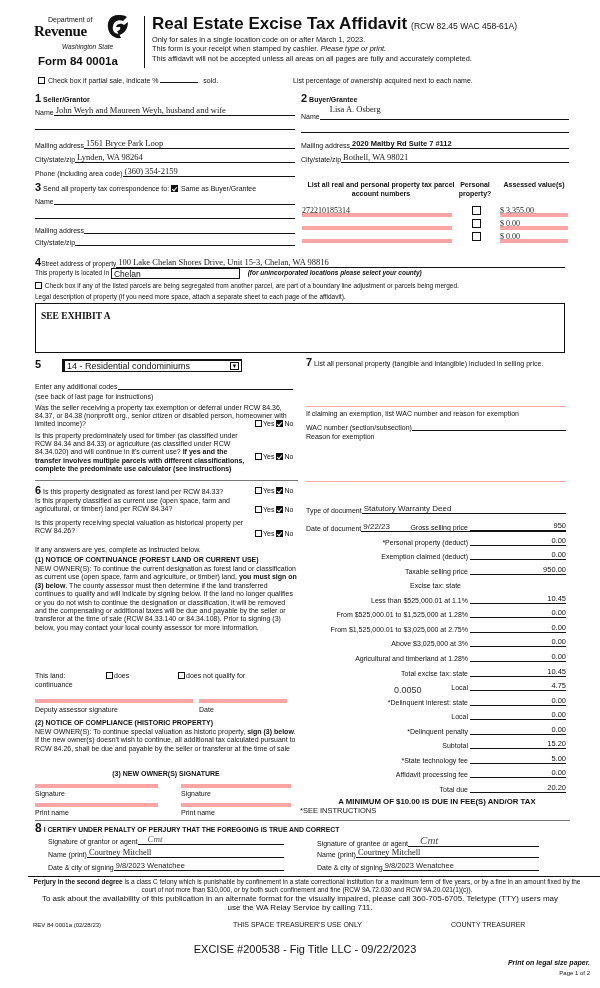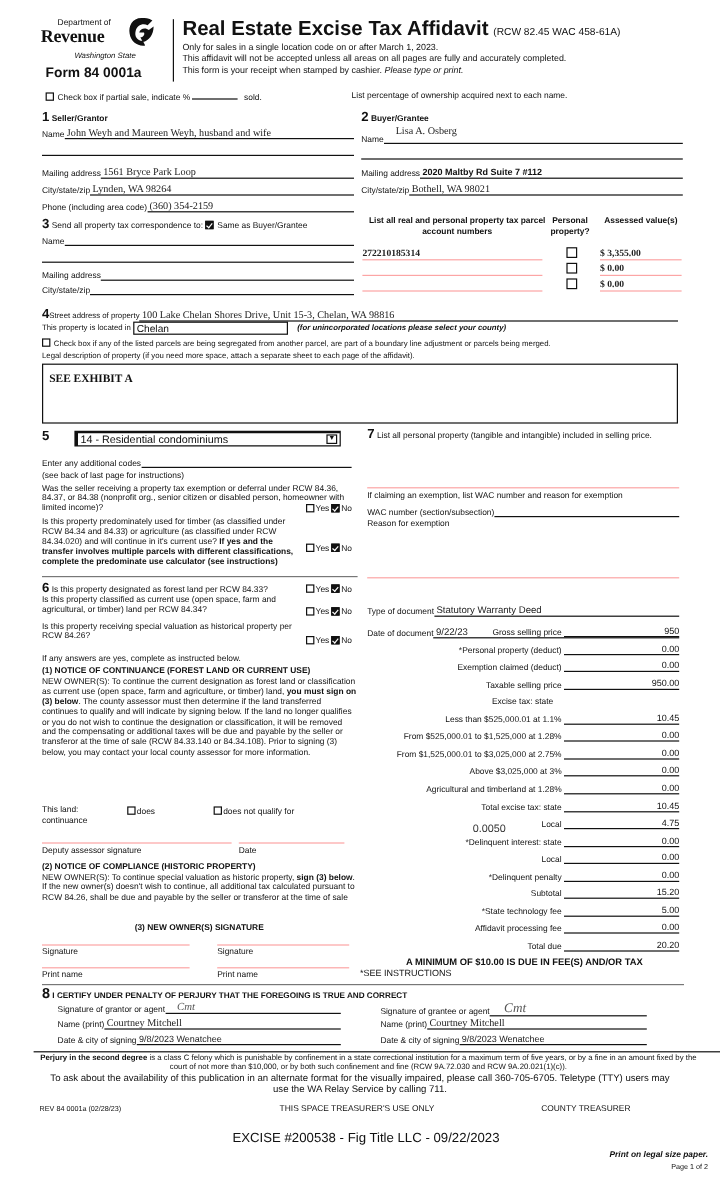--- a/index.html
+++ b/index.html
@@ -2,21 +2,21 @@
 <html><head>
 <meta charset="utf-8">
 <style>
   * { box-sizing: border-box; margin: 0; padding: 0; }
   html, body { width: 600px; height: 988px; background: #fff; overflow: hidden; }
   body { font-family: "Liberation Sans", sans-serif; color: #111; font-size: 7px; position: relative; }
   .abs { position: absolute; }
   .serif { font-family: "Liberation Serif", serif; text-align: center; }
   .fill { font-family: "Liberation Serif", serif; font-size: 8.5px; color: #222; }
   .fill-sans { font-family: "Liberation Sans", sans-serif; font-size: 8px; color: #222; }
-  .line { border-bottom: 1px solid #fca5a5; font-weight: bold; }
+  .line { border-bottom: 4px solid #fca5a5; }
   .cb { display: inline-block; width: 7px; height: 7px; border: 1px solid #111; vertical-align: -1px; margin-right: 1px; position: relative; background: #fff; }
   .cb.checked { background: #111; }
   .cb.checked::after { content: ""; position: absolute; left: 1px; top: 0px; width: 2px; height: 4px; border: solid #fff; border-width: 0 1px 1px 0; transform: rotate(40deg); }
   .secnum { font-weight: bold; font-size: 11px; }
   .bold { font-weight: bold; }
   .row { display: flex; align-items: flex-end; }
   .lbl { white-space: nowrap; }
   .fieldline { flex: 1; border-bottom: 1px solid #111; min-height: 9px; padding-left: 2px; white-space: nowrap; overflow: hidden; }
   .tax-row { position: absolute; left: 300px; width: 266px; display: flex; align-items: flex-end; height: 11px; }
   .tax-row .tl { flex: 1; text-align: right; padding-right: 2px; white-space: nowrap; font-size: 7px; }
@@ -38,22 +38,22 @@
 </div>
 <div class="abs bold" style="left:38px;top:55px;font-size:11.5px;">Form 84 0001a</div>
 <div class="abs" style="left:144px;top:16px;width:1px;height:52px;background:#111;"></div>
 
 <div class="abs" style="left:152px;top:14px;white-space:nowrap;">
   <span class="bold" style="font-size:17px;">Real Estate Excise Tax Affidavit</span>
   <span style="font-size:8.5px;margin-left:2px;">(RCW 82.45 WAC 458-61A)</span>
 </div>
 <div class="abs" style="left:152px;top:35px;font-size:7.4px;line-height:9.4px;white-space:nowrap;">
   <div>Only for sales in a single location code on or after March 1, 2023.</div>
+  <div><span>This form is your receipt when stamped by cashier.</span> <i>Please type or print.</i></div>
   <div>This affidavit will not be accepted unless all areas on all pages are fully and accurately completed.</div>
-  <div><span>This form is your receipt when stamped by cashier.</span> <i>Please type or print.</i></div>
 </div>
 
 <div class="abs" style="left:38px;top:77px;white-space:nowrap;font-size:7px;">
   <span class="cb"></span>
   <span>Check box if partial sale, indicate %</span>
   <span style="display:inline-block;width:38px;border-bottom:1px solid #111;"></span>
   <span style="margin-left:3px;">sold.</span>
 </div>
 <div class="abs" style="left:293px;top:77px;font-size:7px;white-space:nowrap;">List percentage of ownership acquired next to each name.</div>
 
@@ -149,21 +149,21 @@
 <div class="abs" style="left:35px;top:282px;white-space:nowrap;font-size:6.5px;">
   <span class="cb"></span>
   <span>Check box if any of the listed parcels are being segregated from another parcel, are part of a boundary line adjustment or parcels being merged.</span>
 </div>
 <div class="abs" style="left:35px;top:293px;white-space:nowrap;font-size:6.5px;">Legal description of property (if you need more space, attach a separate sheet to each page of the affidavit).</div>
 <div class="abs" style="left:35px;top:303px;width:530px;height:50px;border:1.5px solid #111;">
   <div class="serif bold" style="position:absolute;left:5px;top:7px;font-size:9.5px;">SEE EXHIBIT A</div>
 </div>
 
 <div class="abs secnum" style="left:35px;top:358px;">5</div>
-<div class="abs" style="left:62px;top:359px;width:222px;height:13px;border:1.5px solid #111;border-left:3px solid #111;border-top:2px solid #111;">
+<div class="abs" style="left:62px;top:359px;width:180px;height:13px;border:1.5px solid #111;border-left:3px solid #111;border-top:2px solid #111;">
   <span style="position:absolute;left:2px;top:0px;font-size:9px;">14 - Residential condominiums</span>
   <span style="position:absolute;right:2px;top:1px;width:9px;height:8px;border:1px solid #111;font-size:6px;text-align:center;line-height:7px;">▼</span>
 </div>
 <div class="abs row" style="left:35px;top:381px;width:258px;">
   <span class="lbl">Enter any additional codes</span>
   <span class="fieldline"></span>
 </div>
 <div class="abs" style="left:35px;top:393px;">(see back of last page for instructions)</div>
 <div class="abs" style="left:35px;top:404px;width:265px;line-height:8.2px;">
   <span>Was the seller receiving a property tax exemption or deferral under RCW 84.36, 84.37, or 84.38 (nonprofit org., senior citizen or disabled person, homeowner with limited income)?</span>

